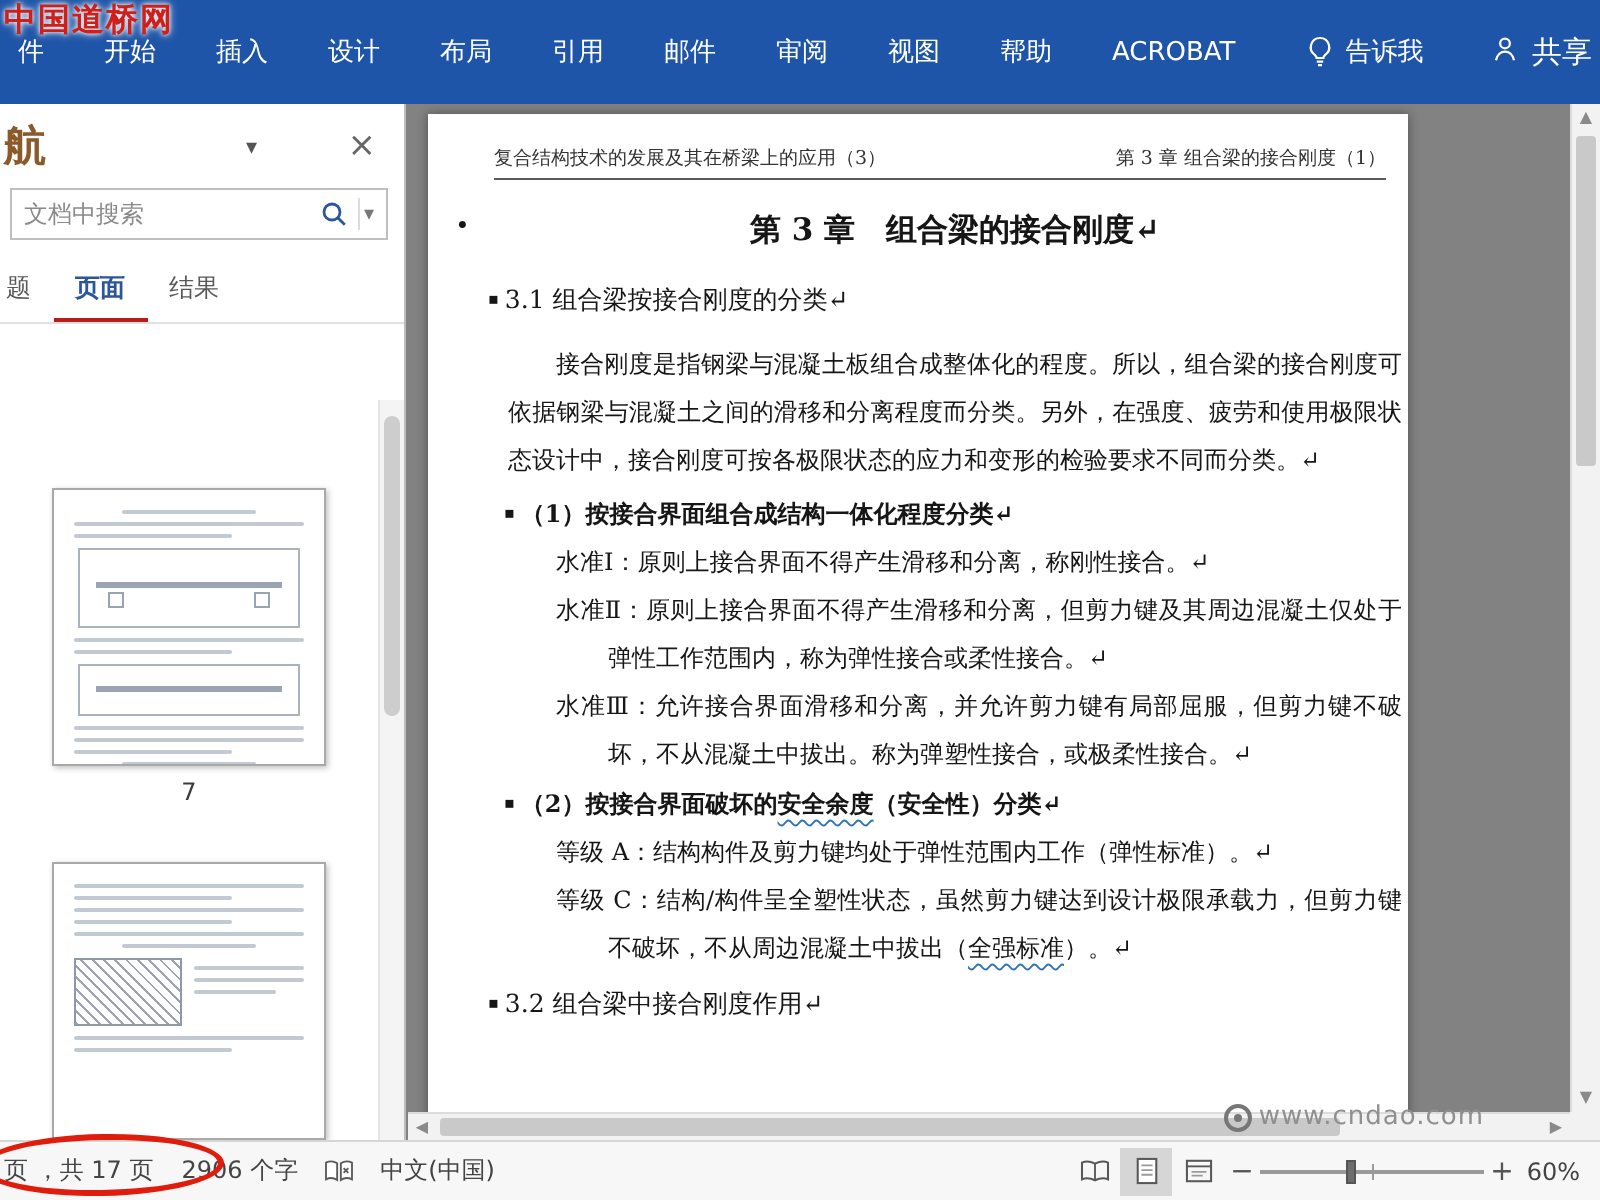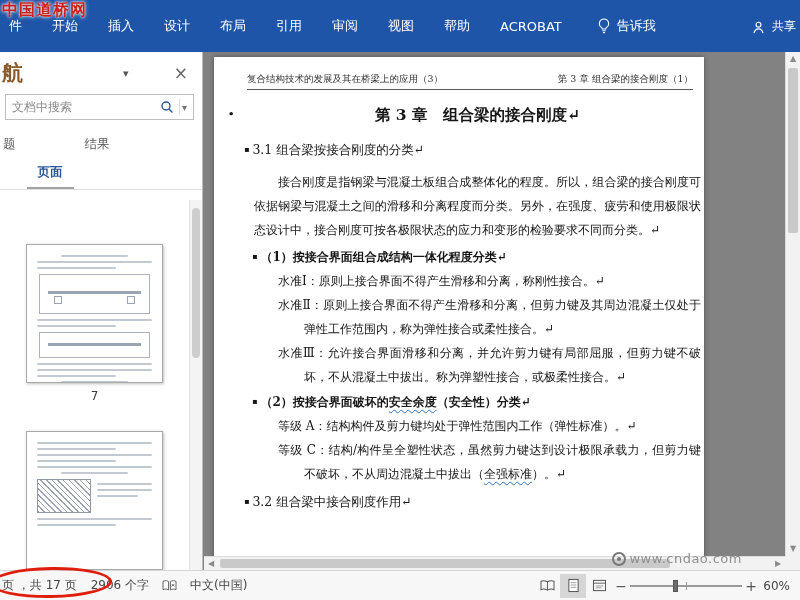--- a/index.html
+++ b/index.html
@@ -5,39 +5,39 @@
   * { margin:0; padding:0; box-sizing:border-box; }
   html,body { width:800px; height:600px; overflow:hidden; }
   body { font-family:"DejaVu Sans","Liberation Sans",sans-serif; }
   .window { position:relative; width:800px; height:600px; background:#828282; overflow:hidden; }
 
   
   .ribbon { position:absolute; top:0; left:0; right:0; height:52px; background:#1f55a8; display:flex; align-items:center; color:#fff; z-index:5; }
   .rtab { padding:16px 15px; font-size:13px; white-space:nowrap; cursor:default; }
   .rtab:first-child { margin-left:-6px; }
   .tellme { display:flex; align-items:center; gap:6px; margin-left:20px; font-size:13px; }
-  .share { display:flex; align-items:flex-end; gap:6px; margin-left:auto; margin-right:4px; font-size:12px; }
+  .share { display:flex; align-items:flex-start; gap:6px; margin-left:auto; margin-right:4px; font-size:15px; }
   .ricon svg { display:block; }
 
   
   .nav-pane { position:absolute; top:52px; left:0; width:203px; bottom:30px; background:#fff; border-right:1px solid #bdbdbd; overflow:hidden; }
   .nav-header { display:flex; align-items:center; padding:8px 8px 2px 2px; height:36px; }
   .nav-title { font-size:21px; font-weight:bold; color:#8b5a2b; font-family:"DejaVu Serif","Liberation Serif",serif; }
   .nav-caret { margin-left:100px; color:#555; font-size:11px; }
   .nav-close { margin-left:auto; margin-right:6px; color:#666; font-size:17px; line-height:1; }
   .search-box { margin:6px 8px 0 5px; height:26px; border:1px solid #bfbfbf; background:#fff; display:flex; align-items:center; }
   .search-box input { flex:1; border:none; outline:none; font-size:12px; padding:0 6px; color:#555; min-width:0; background:transparent; }
   .search-box input::placeholder { color:#8a8a8a; }
   .sb-div { width:1px; height:16px; background:#dcdcdc; }
   .sb-ic { padding:0 5px; display:flex; align-items:center; }
   .sb-caret { color:#777; font-size:10px; padding:0 6px 0 2px; }
   .nav-tabs { display:flex; margin-top:10px; border-bottom:1px solid #e1e1e1; font-size:12.5px; color:#595959; }
   .ntab { padding:6px 11px; }
   .ntab:first-child { padding-left:3px; }
-  .ntab.active { color:#2b579a; border-bottom:2px solid #a3a3a3; font-weight:bold;margin-top:28px; }
+  .ntab.active { color:#2b579a; border-bottom:2px solid #b91c1c; font-weight:bold; }
   .thumbs { position:absolute; top:148px; left:0; right:13px; bottom:0; overflow:hidden; padding-top:44px; display:flex; flex-direction:column; align-items:center; }
   .thumb { width:137px; height:192px; background:#fff; border:1px solid #a9a9a9; box-shadow:1px 1px 3px rgba(0,0,0,.25); position:relative; overflow:hidden; padding-top:6px; }
   .thumb-label { margin-top:6px; font-size:12px; color:#3b3b3b; }
   .thumb2 { margin-top:28px; }
   .t-line { height:2px; background:#c3c9d2; margin:4px 10px; border-radius:1px; }
   .t-line.c { margin:4px 34px; }
   .t-line.s { margin-right:46px; }
   .t-fig { height:40px; margin:5px 12px; border:1px solid #aab2bd; position:relative; }
   .t-fig .beam { position:absolute; left:8px; right:8px; top:16px; height:3px; background:#9aa4b2; }
   .t-fig .sup1,.t-fig .sup2 { position:absolute; width:8px; height:8px; border:1px solid #9aa4b2; top:21px; }
@@ -101,20 +101,21 @@
 
 <div class="window">
 
   <div class="ribbon">
     <div class="rtab">件</div>
     <div class="rtab">开始</div>
     <div class="rtab">插入</div>
     <div class="rtab">设计</div>
     <div class="rtab">布局</div>
     <div class="rtab">引用</div>
+    <div class="rtab">邮件</div>
     <div class="rtab">审阅</div>
     <div class="rtab">视图</div>
     <div class="rtab">帮助</div>
     <div class="rtab">ACROBAT</div>
     <div class="tellme">
       <span class="ricon">
         <svg width="14" height="16" viewBox="0 0 14 16">
             <path d="M7 1a4.6 4.6 0 0 0-2.6 8.4c.5.4.9 1 .9 1.6h3.4c0-.6.4-1.2.9-1.6A4.6 4.6 0 0 0 7 1z" fill="none" stroke="#fff" stroke-width="1.1"></path>
             <path d="M5.4 12.8h3.2M6 14.6h2" stroke="#fff" stroke-width="1.1"></path>
           </svg>

